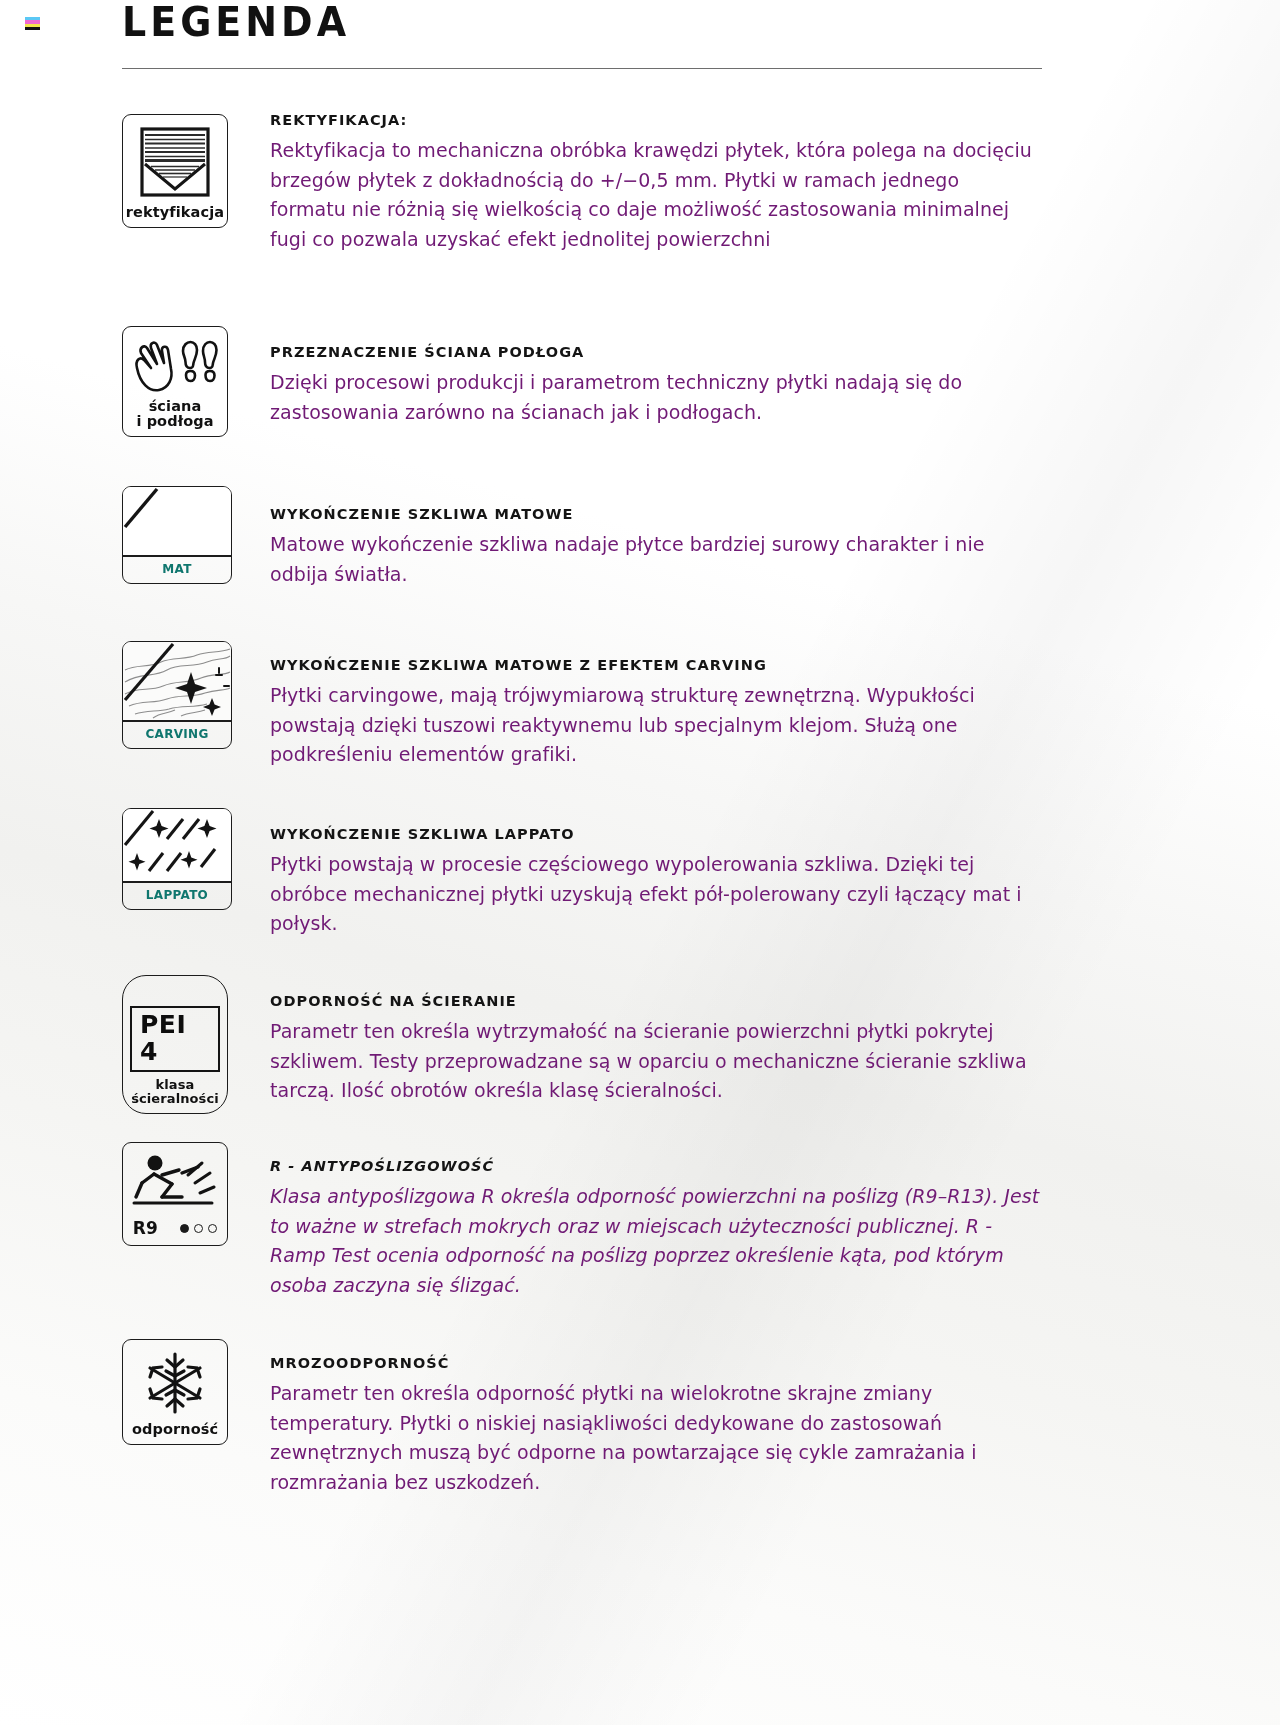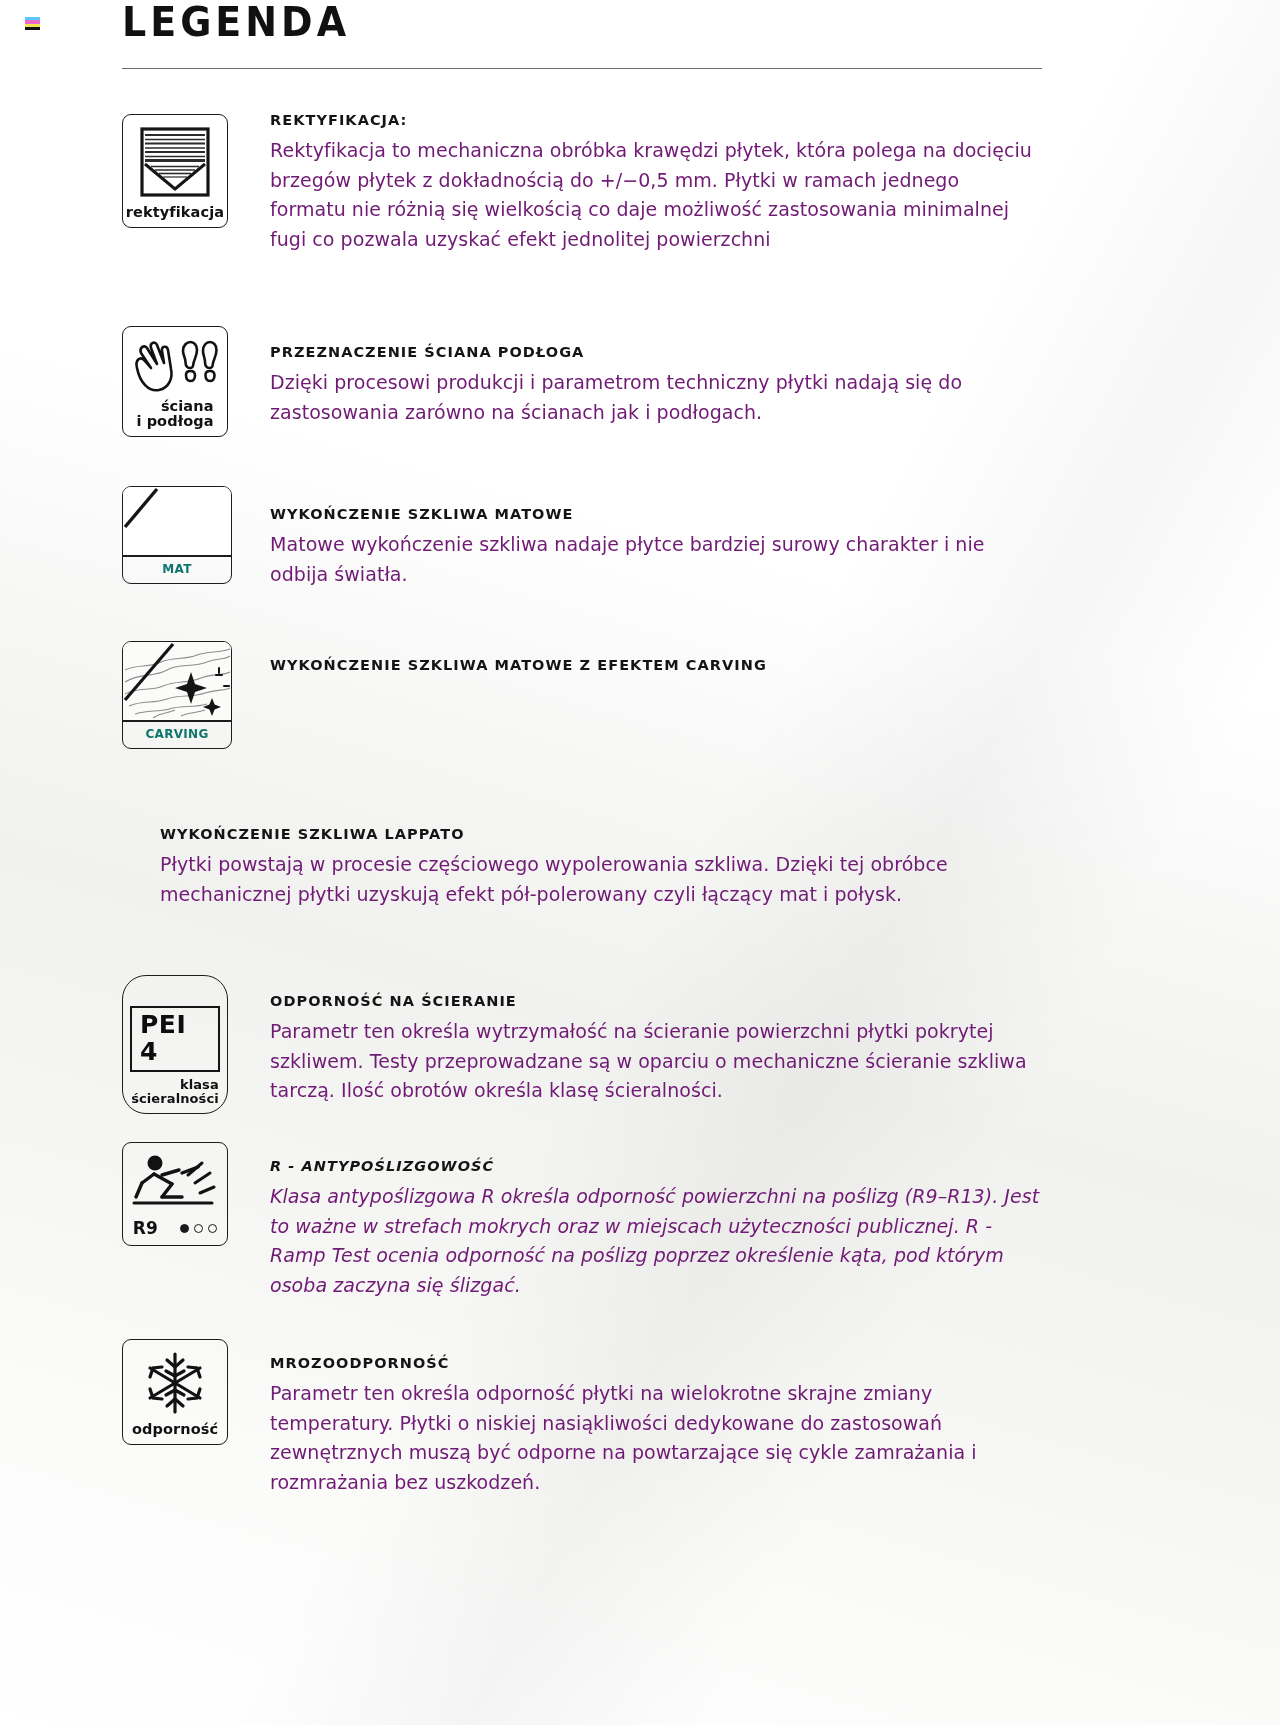--- a/index.html
+++ b/index.html
@@ -150,21 +150,21 @@
     flex-direction: column;
     align-items: center;
     justify-content: flex-start;
     padding: 9px 7px 7px 7px;
   }
   .tile-label {
     font-family: "DejaVu Sans", sans-serif;
     font-weight: 600;
     font-size: 14.5px;
     color: #111;
-    text-align: right;
+    text-align: center;
     line-height: 1.05;
     margin-top: 5px;
     letter-spacing: .1px;
   }
   .tile-label.small {
     font-size: 13px;
     line-height: 1.08;
   }
 
   .glyph { display:block; }
@@ -339,24 +339,49 @@
                 <line x1="96" y1="26" x2="96" y2="31"></line>
                 <line x1="101" y1="44" x2="106" y2="44"></line>
               </g>
             </svg>
           </div>
           <div class="wide-label">CARVING</div>
         </div>
       </div>
       <div class="txt-cell" style="padding-top:18px;">
         <div class="txt-title">WYKOŃCZENIE SZKLIWA MATOWE Z EFEKTEM CARVING</div>
+        <p class="txt-body">Płytki carvingowe, mają trójwymiarową strukturę zewnętrzną. Wypukłości powstają dzięki tuszowi reaktywnemu lub specjalnym klejom. Służą one podkreśleniu elementów grafiki.</p>
       </div>
     </div>
 
     <div class="row" style="height:167px;">
+      <div class="icon-cell">
+        <div class="tile wide">
+          <div class="glyph-wrap">
+            <svg class="glyph" width="109" height="72" viewBox="0 0 109 72" preserveAspectRatio="none">
+              <rect x="0" y="0" width="109" height="72" fill="#ffffff"></rect>
+              <g stroke="#151515" stroke-width="3.1" stroke-linecap="butt">
+                <line x1="2" y1="36" x2="30" y2="2"></line>
+                <line x1="44" y1="30" x2="60" y2="10"></line>
+                <line x1="60" y1="30" x2="76" y2="10"></line>
+                <line x1="26" y1="62" x2="40" y2="44"></line>
+                <line x1="44" y1="62" x2="58" y2="44"></line>
+                <line x1="78" y1="58" x2="92" y2="40"></line>
+              </g>
+              <g fill="#141414">
+                <path d="M36 10 L38.6 17 L45.5 19.5 L38.6 22 L36 29 L33.4 22 L26.5 19.5 L33.4 17 Z"></path>
+                <path d="M84 10 L86.6 17 L93.5 19.5 L86.6 22 L84 29 L81.4 22 L74.5 19.5 L81.4 17 Z"></path>
+                <path d="M14 44 L16.3 50.5 L22.5 52.8 L16.3 55 L14 61.5 L11.7 55 L5.5 52.8 L11.7 50.5 Z"></path>
+                <path d="M66 42 L68.3 48.5 L74.5 50.8 L68.3 53 L66 59.5 L63.7 53 L57.5 50.8 L63.7 48.5 Z"></path>
+              </g>
+            </svg>
+          </div>
+          <div class="wide-label">LAPPATO</div>
+        </div>
+      </div>
       <div class="txt-cell" style="padding-top:20px;">
         <div class="txt-title">WYKOŃCZENIE SZKLIWA LAPPATO</div>
         <p class="txt-body">Płytki powstają w procesie częściowego wypolerowania szkliwa. Dzięki tej obróbce mechanicznej płytki uzyskują efekt pół-polerowany czyli łączący mat i połysk.</p>
       </div>
     </div>
 
     <div class="row" style="height:167px;">
       <div class="icon-cell">
         <div class="tile" style="padding-top:28px;border-radius:24px;">
           <div class="pei-box">

